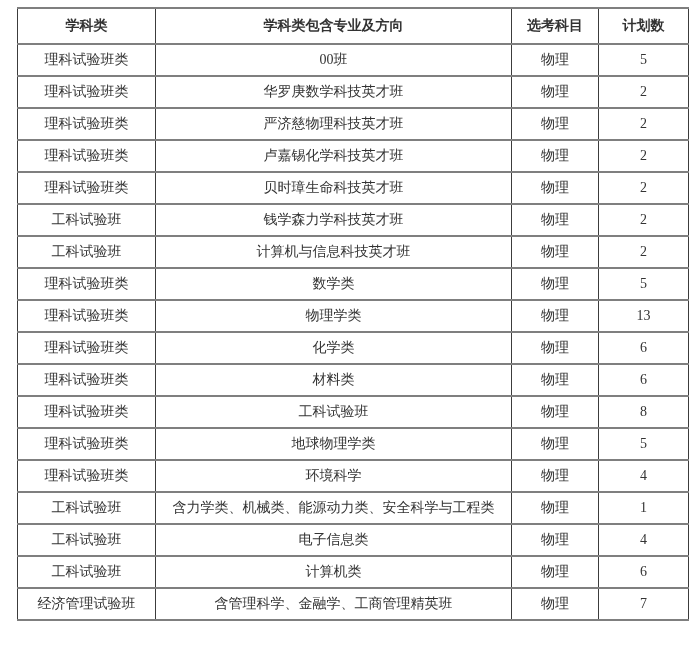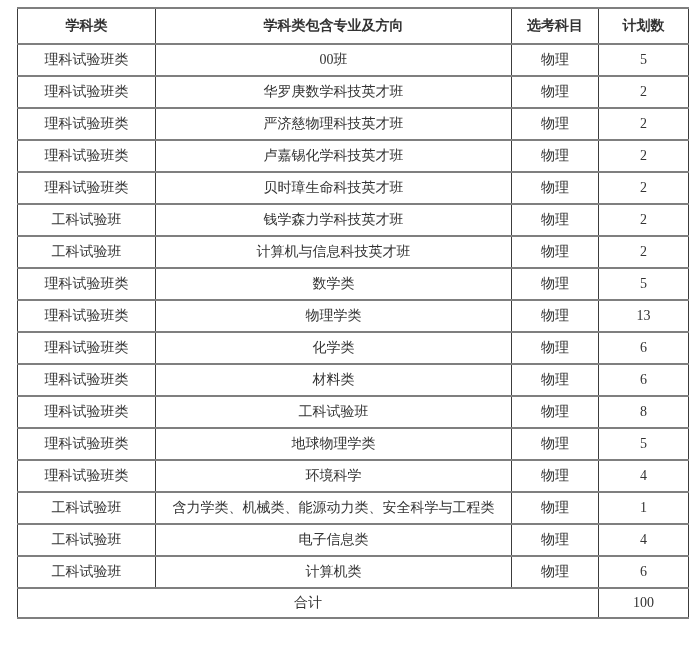--- a/index.html
+++ b/index.html
@@ -169,19 +169,21 @@
         <td>电子信息类</td>
         <td>物理</td>
         <td class="num-cell">4</td>
       </tr>
       <tr>
         <td>工科试验班</td>
         <td>计算机类</td>
         <td>物理</td>
         <td class="num-cell">6</td>
       </tr>
-      <tr class="footer-row">
-        <td colspan="3">合计</td>
-        <td class="num-cell">100</td>
+      <tr>
+        <td>经济管理试验班</td>
+        <td>含管理科学、金融学、工商管理精英班</td>
+        <td>物理</td>
+        <td class="num-cell">7</td>
       </tr>
     </tbody>
   </table>
 </div>
 
 </body></html>

